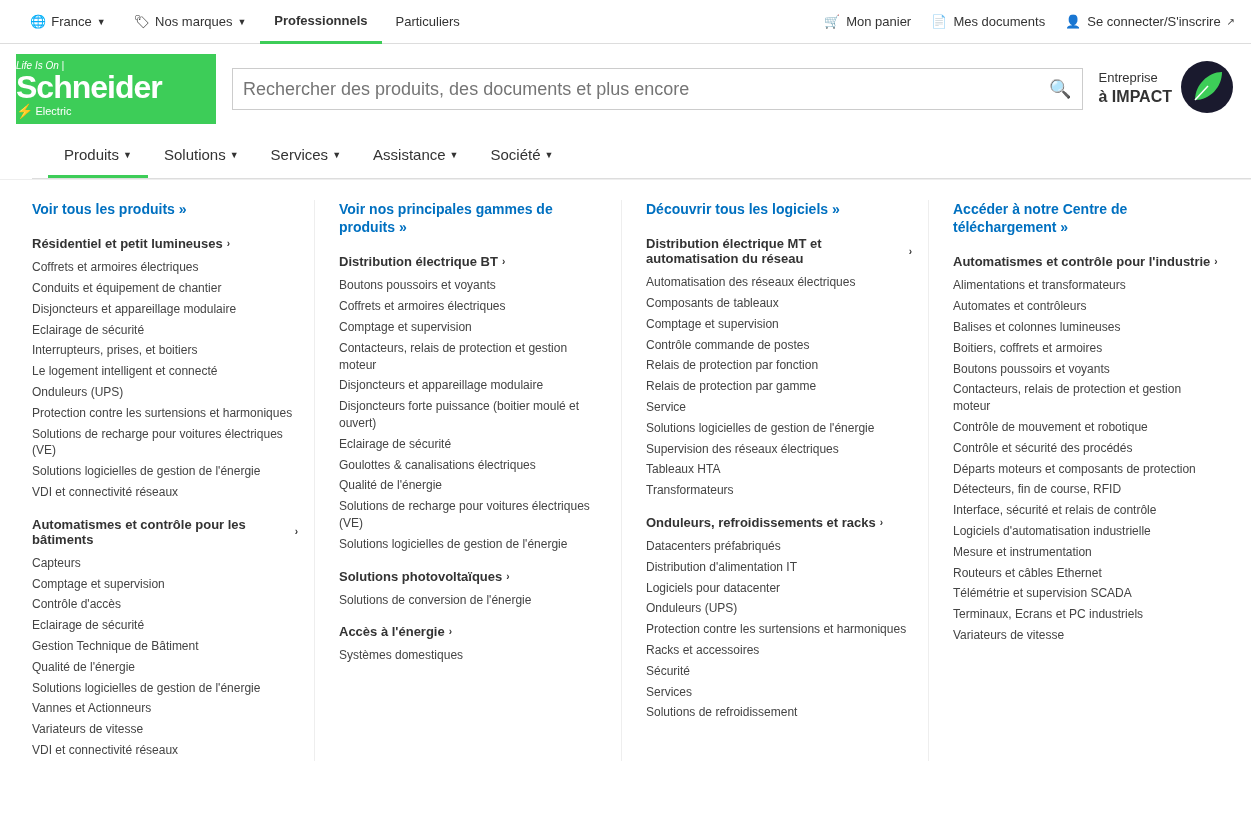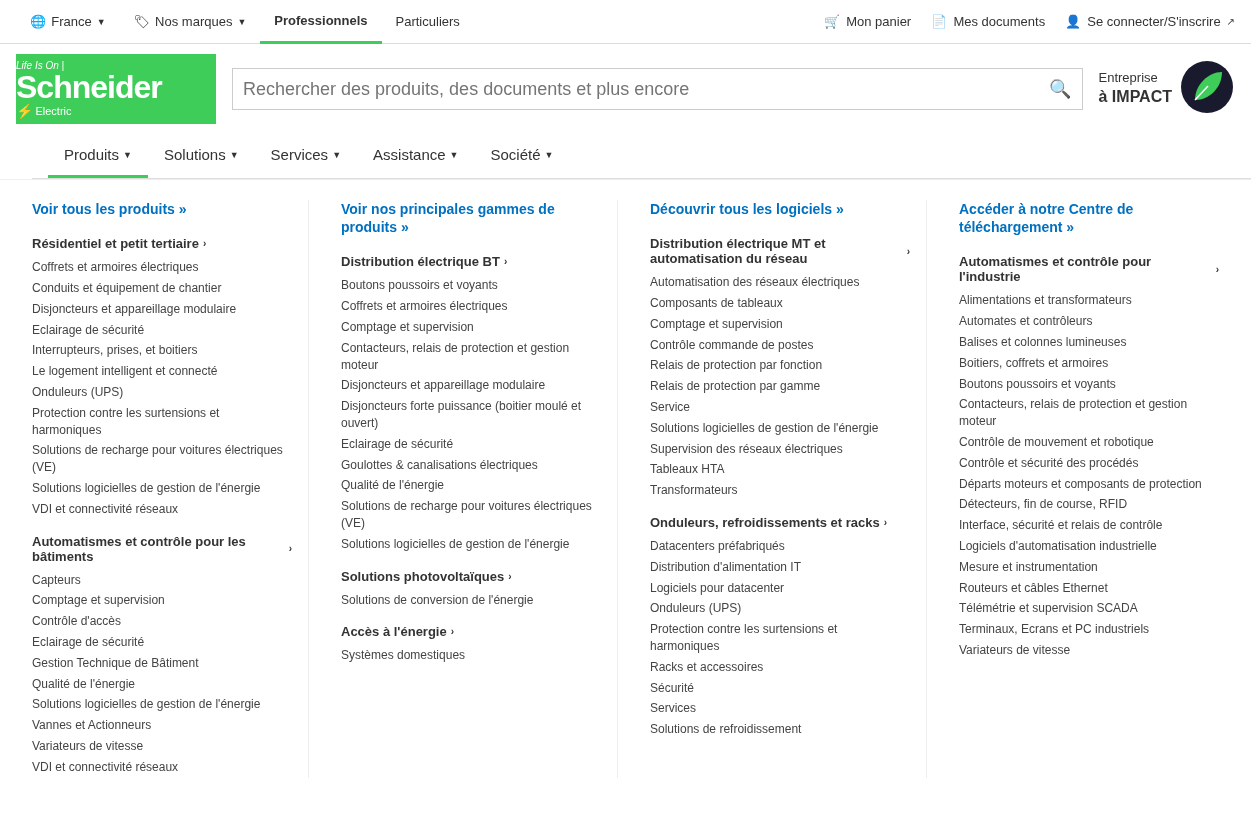--- a/index.html
+++ b/index.html
@@ -122,21 +122,21 @@
     }
     .main-nav-item.active {
       border-bottom: 3px solid #3dcd58;
       color: #333;
     }
 
     
     .dropdown-content {
       display: flex;
       padding: 20px 16px;
-      gap: 16px;
+      gap: 8px;
       background: #fff;
       border-top: 1px solid #eee;
     }
 
     .dropdown-col {
       flex: 1;
       padding: 0 16px;
       border-right: 1px solid #eee;
     }
     .dropdown-col:last-child { border-right: none; }
@@ -269,21 +269,21 @@
 
 <div class="dropdown-content">
 
   <div class="dropdown-col">
     <a class="col-header-link">
       <span>Voir tous les produits »</span>
     </a>
 
     <div>
       <div class="section-title first">
-        <span>Résidentiel et petit tertiaire</span>
+        <span>Résidentiel et petit lumineuses</span>
         <span style="font-size:10px">›</span>
       </div>
       <div id="col1-sec1-items">
           <div class="menu-item">Coffrets et armoires électriques</div>
           <div class="menu-item">Conduits et équipement de chantier</div>
           <div class="menu-item">Disjoncteurs et appareillage modulaire</div>
           <div class="menu-item">Eclairage de sécurité</div>
           <div class="menu-item">Interrupteurs, prises, et boitiers</div>
           <div class="menu-item">Le logement intelligent et connecté</div>
           <div class="menu-item">Onduleurs (UPS)</div>

